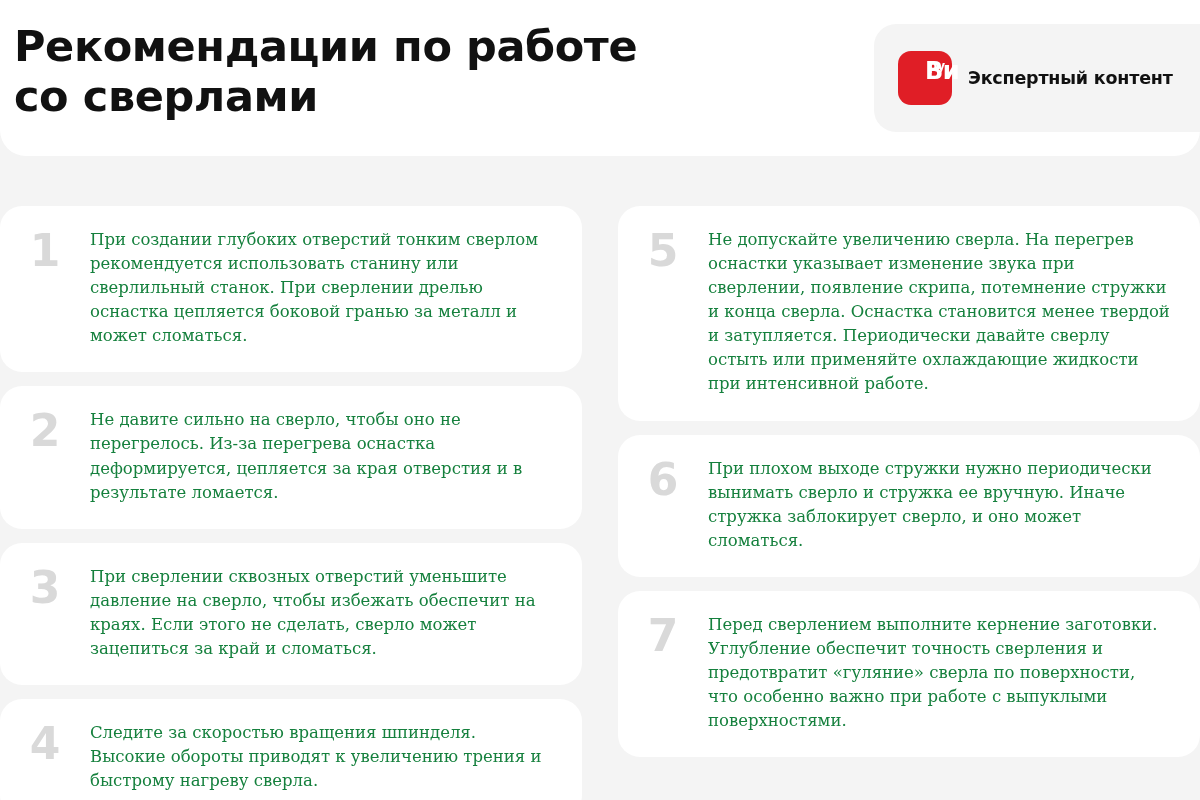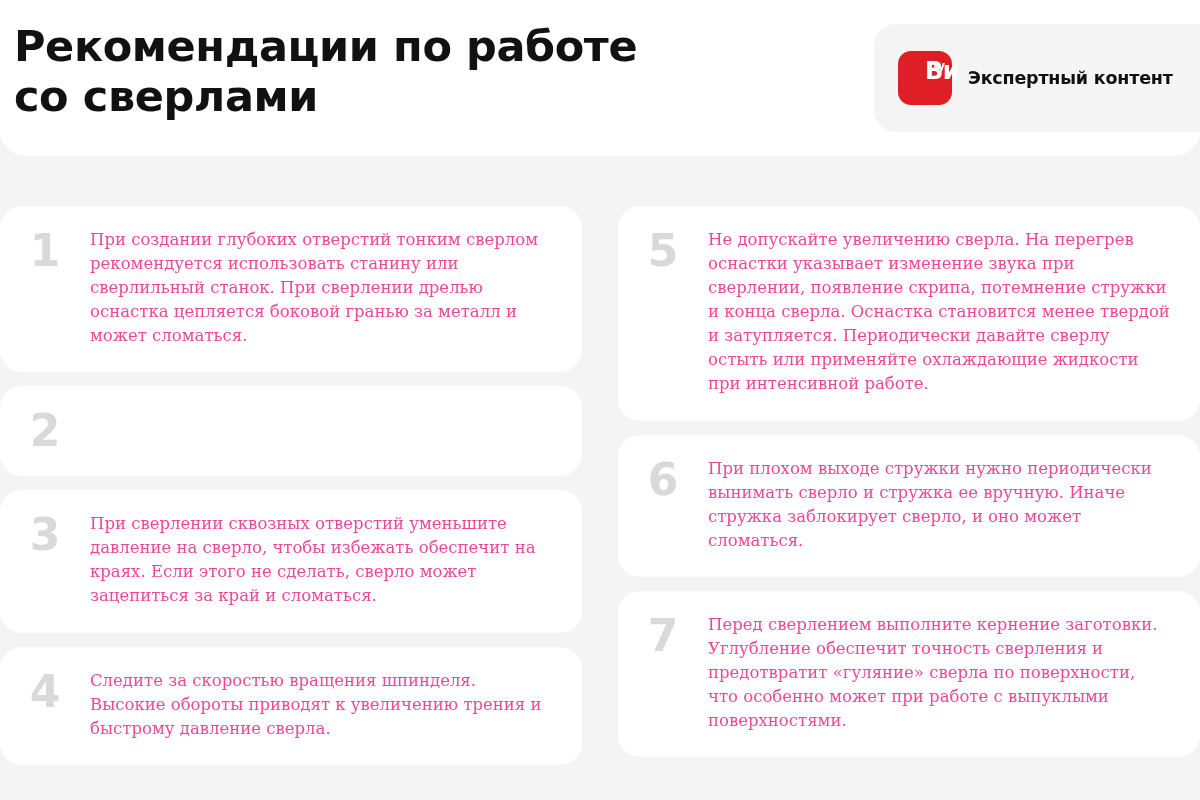--- a/index.html
+++ b/index.html
@@ -142,21 +142,21 @@
     line-height: 0.95;
     color: #d9d9d9;
     padding-top: 2px;
     user-select: none;
   }
 
   .txt {
     font-family: "DejaVu Serif", serif;
     font-size: 16.5px;
     line-height: 1.46;
-    color: #ec4899;
+    color: #15803d;
     padding-right: 4px;
   }
 
   
   .col-left .card  { margin-left: 0; width: 582px; }
   .col-right .card { margin-left: 0; width: 582px; }
 </style>
 </head>
 <body>
 
@@ -177,39 +177,40 @@
     </div>
   </div>
 
   <div class="col col-left">
     <div class="card">
       <div class="num">1</div>
       <div class="txt">При создании глубоких отверстий тонким сверлом рекомендуется использовать станину или сверлильный станок. При сверлении дрелью оснастка цепляется боковой гранью за металл и может сломаться.</div>
     </div>
     <div class="card">
       <div class="num">2</div>
+      <div class="txt">Не давите сильно на сверло, чтобы оно не перегрелось. Из-за перегрева оснастка деформируется, цепляется за края отверстия и в результате ломается.</div>
     </div>
     <div class="card">
       <div class="num">3</div>
       <div class="txt">При сверлении сквозных отверстий уменьшите давление на сверло, чтобы избежать обеспечит на краях. Если этого не сделать, сверло может зацепиться за край и сломаться.</div>
     </div>
     <div class="card">
       <div class="num">4</div>
-      <div class="txt">Следите за скоростью вращения шпинделя. Высокие обороты приводят к увеличению трения и быстрому давление сверла.</div>
+      <div class="txt">Следите за скоростью вращения шпинделя. Высокие обороты приводят к увеличению трения и быстрому нагреву сверла.</div>
     </div>
   </div>
 
   <div class="col col-right">
     <div class="card">
       <div class="num">5</div>
       <div class="txt">Не допускайте увеличению сверла. На перегрев оснастки указывает изменение звука при сверлении, появление скрипа, потемнение стружки и конца сверла. Оснастка становится менее твердой и затупляется. Периодически давайте сверлу остыть или применяйте охлаждающие жидкости при интенсивной работе.</div>
     </div>
     <div class="card">
       <div class="num">6</div>
       <div class="txt">При плохом выходе стружки нужно периодически вынимать сверло и стружка ее вручную. Иначе стружка заблокирует сверло, и оно может сломаться.</div>
     </div>
     <div class="card">
       <div class="num">7</div>
-      <div class="txt">Перед сверлением выполните кернение заготовки. Углубление обеспечит точность сверления и предотвратит «гуляние» сверла по поверхности, что особенно может при работе с выпуклыми поверхностями.</div>
+      <div class="txt">Перед сверлением выполните кернение заготовки. Углубление обеспечит точность сверления и предотвратит «гуляние» сверла по поверхности, что особенно важно при работе с выпуклыми поверхностями.</div>
     </div>
   </div>
 
 </div>
 
 </body></html>

